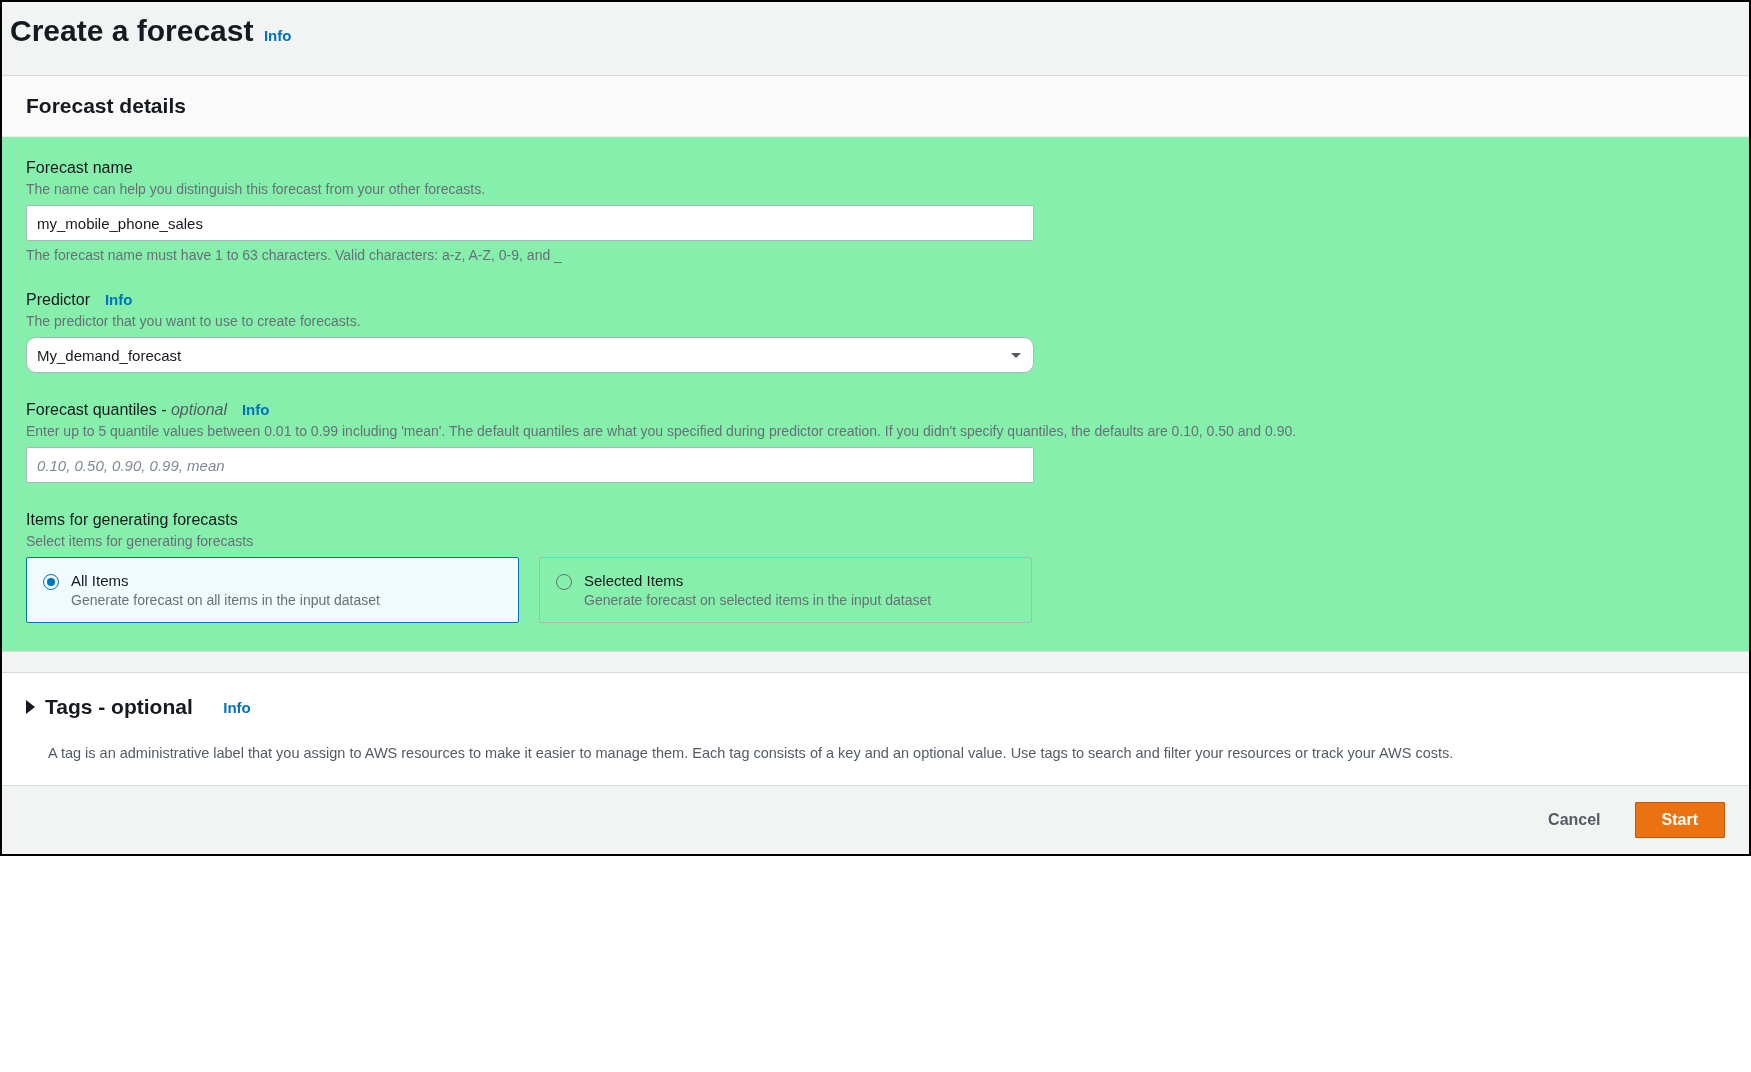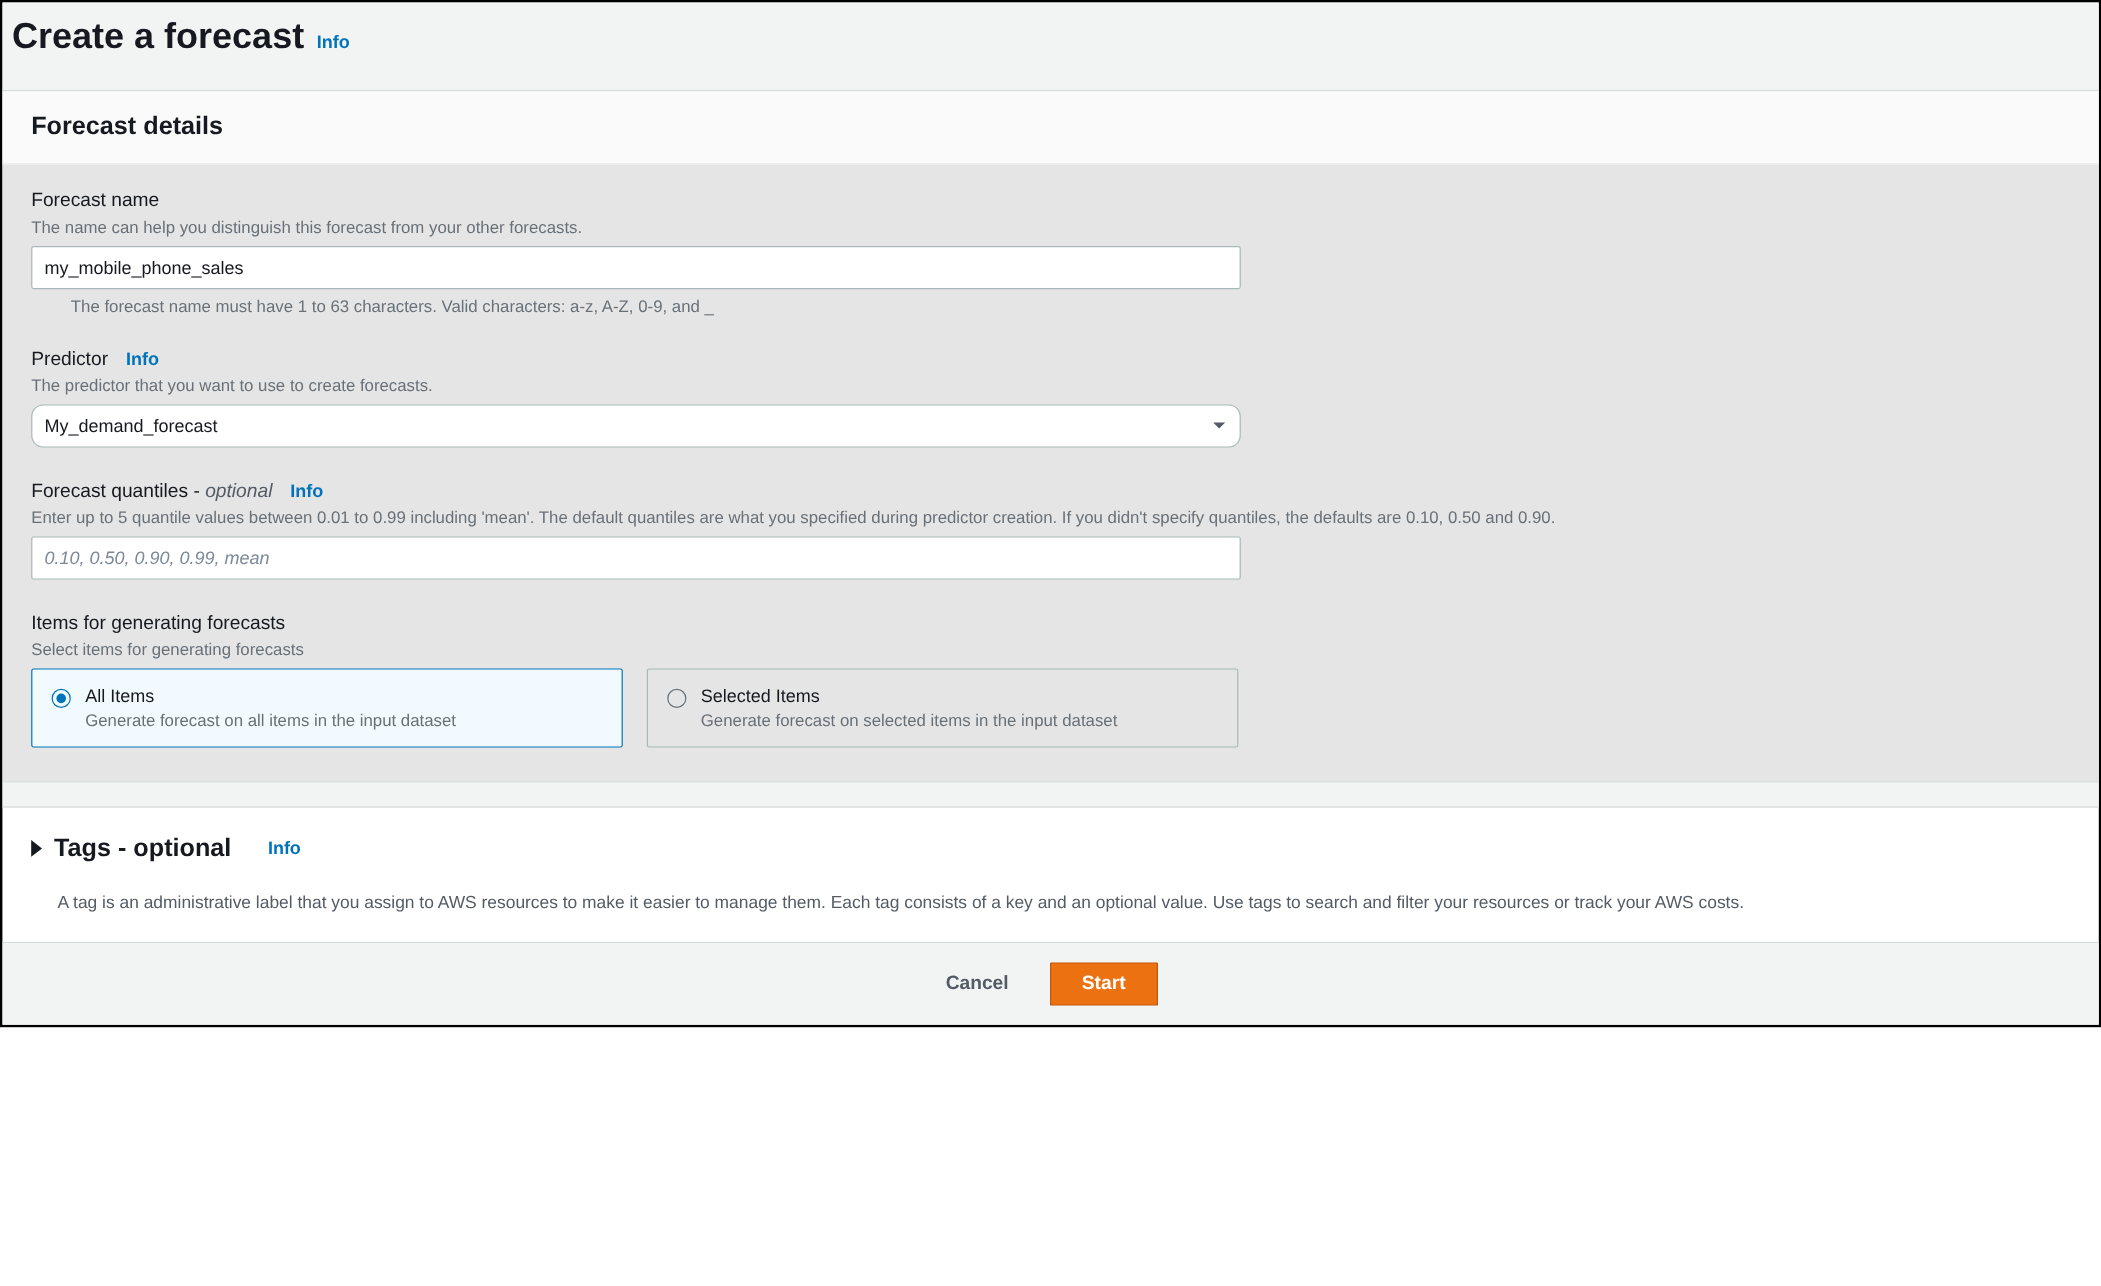--- a/index.html
+++ b/index.html
@@ -22,21 +22,21 @@
   }
   .info-link {
     color: #0073bb;
     font-size: 15px;
     font-weight: 600;
     text-decoration: none;
     cursor: pointer;
     margin-left: 6px;
   }
   .section {
-    background: #e5e5e5;
+    background: #86efac;
   }
   .section-header {
     background: #fafafa;
     padding: 18px 24px;
     border-bottom: 1px solid #eaeded;
   }
   .section-title {
     font-size: 21px;
     font-weight: 700;
   }
@@ -57,21 +57,20 @@
   }
   .field-desc {
     font-size: 14px;
     color: #687078;
     margin-bottom: 8px;
   }
   .field-hint {
     font-size: 14px;
     color: #687078;
     margin-top: 6px;
-    margin-left: 33px;
   }
   .text-input, .select-input {
     width: 1008px;
     max-width: 100%;
     height: 36px;
     border: 1px solid #aab7b8;
     border-radius: 2px;
     padding: 6px 10px;
     font-size: 15px;
     font-family: inherit;
@@ -186,21 +185,21 @@
   }
   .tags-desc {
     font-size: 14.5px;
     color: #545b64;
     margin-left: 22px;
   }
   .footer {
     background: #f2f3f3;
     padding: 16px 24px 16px 12px;
     display: flex;
-    justify-content: center;
+    justify-content: flex-end;
     align-items: center;
     gap: 20px;
   }
   .btn-cancel {
     background: transparent;
     border: none;
     font-size: 16px;
     font-weight: 700;
     color: #545b64;
     cursor: pointer;

